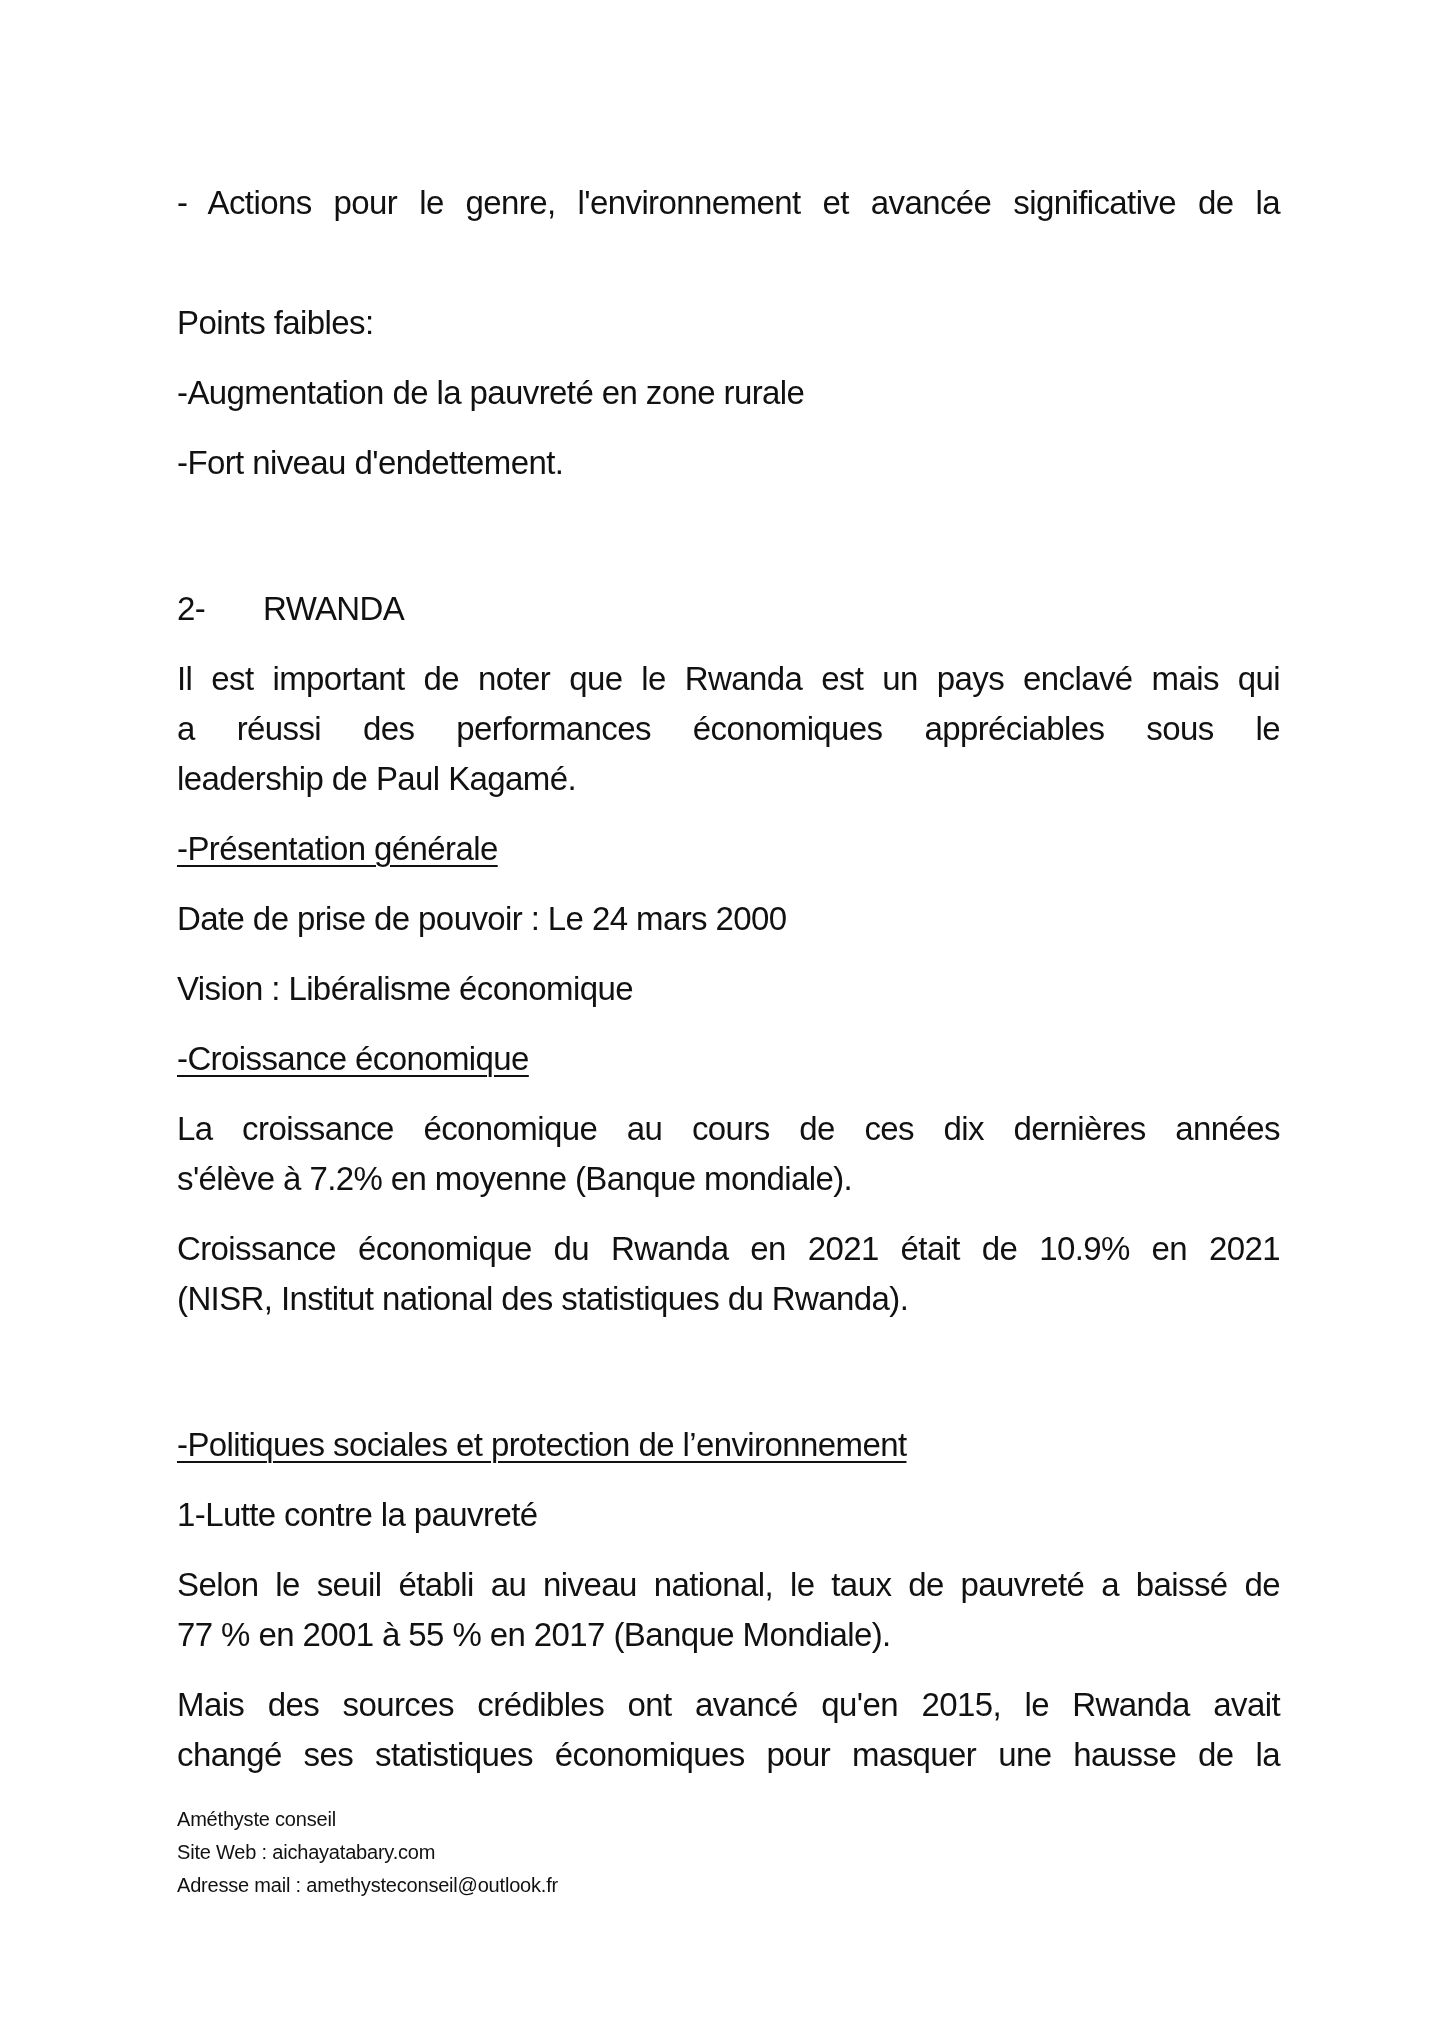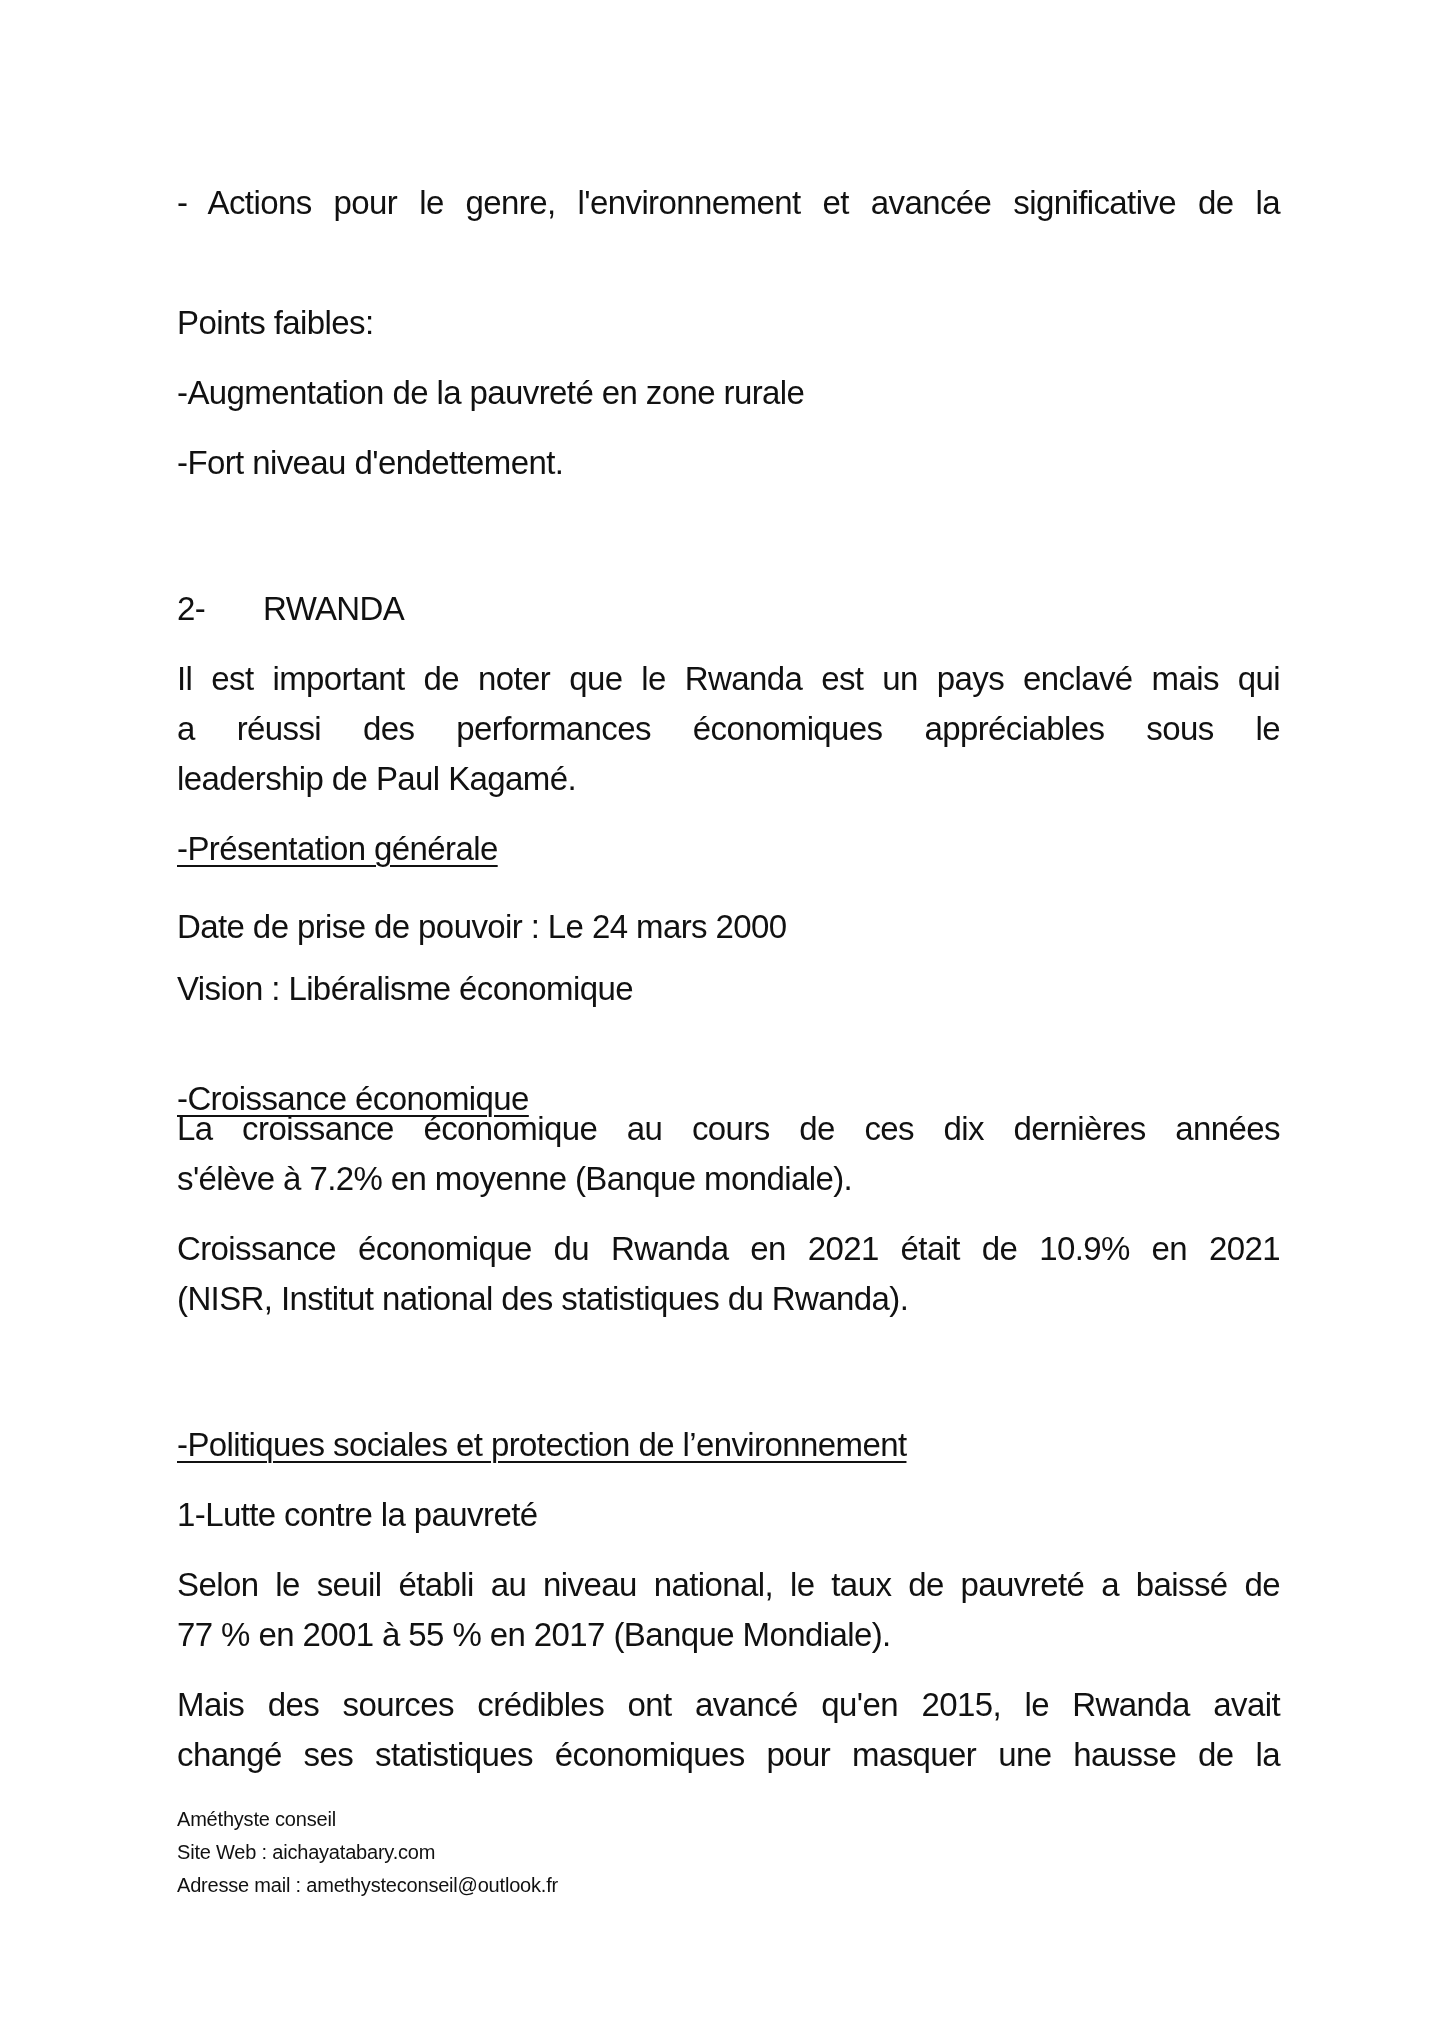--- a/index.html
+++ b/index.html
@@ -48,24 +48,24 @@
 
   <div class="line" style="top:584px;">
     <span class="heading-num">2-</span><span>RWANDA</span>
   </div>
 
   <div class="line justify" style="top:654px;">Il est important de noter que le Rwanda est un pays enclavé mais qui</div>
   <div class="line justify" style="top:704px;">a réussi des performances économiques appréciables sous le</div>
   <div class="line" style="top:754px;">leadership de Paul Kagamé.</div>
 
   <div class="line" style="top:824px;"><span class="u">-Présentation générale</span></div>
-  <div class="line" style="top:894px;margin-top:8px;">Date de prise de pouvoir : Le 24 mars 2000</div>
+  <div class="line" style="top:894px;">Date de prise de pouvoir : Le 24 mars 2000</div>
   <div class="line" style="top:964px;">Vision : Libéralisme économique</div>
 
-  <div class="line" style="top:1034px;margin-top:40px;"><span class="u">-Croissance économique</span></div>
+  <div class="line" style="top:1034px;"><span class="u">-Croissance économique</span></div>
   <div class="line justify" style="top:1104px;">La croissance économique au cours de ces dix dernières années</div>
   <div class="line" style="top:1154px;">s'élève à 7.2% en moyenne (Banque mondiale).</div>
   <div class="line justify" style="top:1224px;">Croissance économique du Rwanda en 2021 était de 10.9% en 2021</div>
   <div class="line" style="top:1274px;">(NISR, Institut national des statistiques du Rwanda).</div>
 
   <div class="line" style="top:1420px;"><span class="u">-Politiques sociales et protection de l’environnement</span></div>
   <div class="line" style="top:1490px;">1-Lutte contre la pauvreté</div>
   <div class="line justify" style="top:1560px;">Selon le seuil établi au niveau national, le taux de pauvreté a baissé de</div>
   <div class="line" style="top:1610px;">77 % en 2001 à 55 % en 2017 (Banque Mondiale).</div>
   <div class="line justify" style="top:1680px;">Mais des sources crédibles ont avancé qu'en 2015, le Rwanda avait</div>

